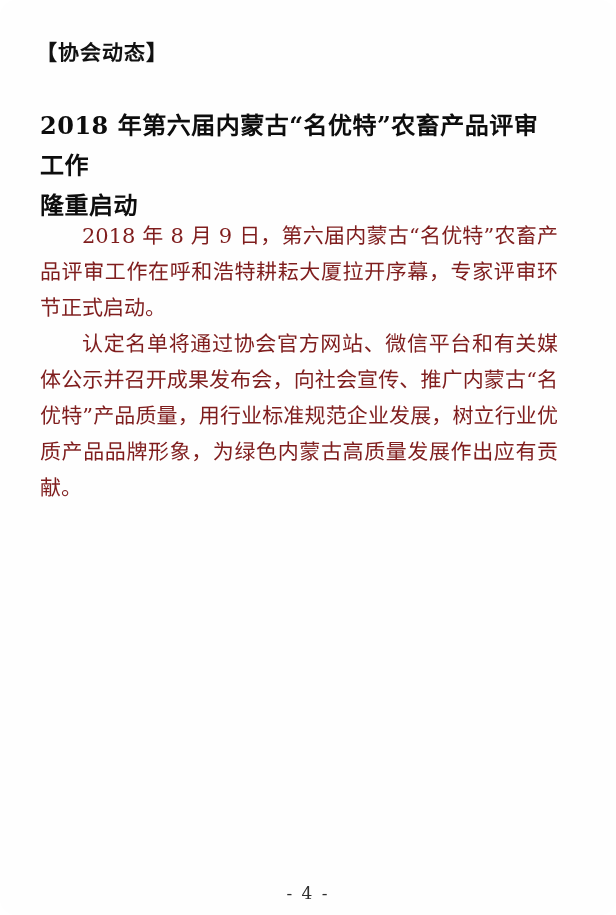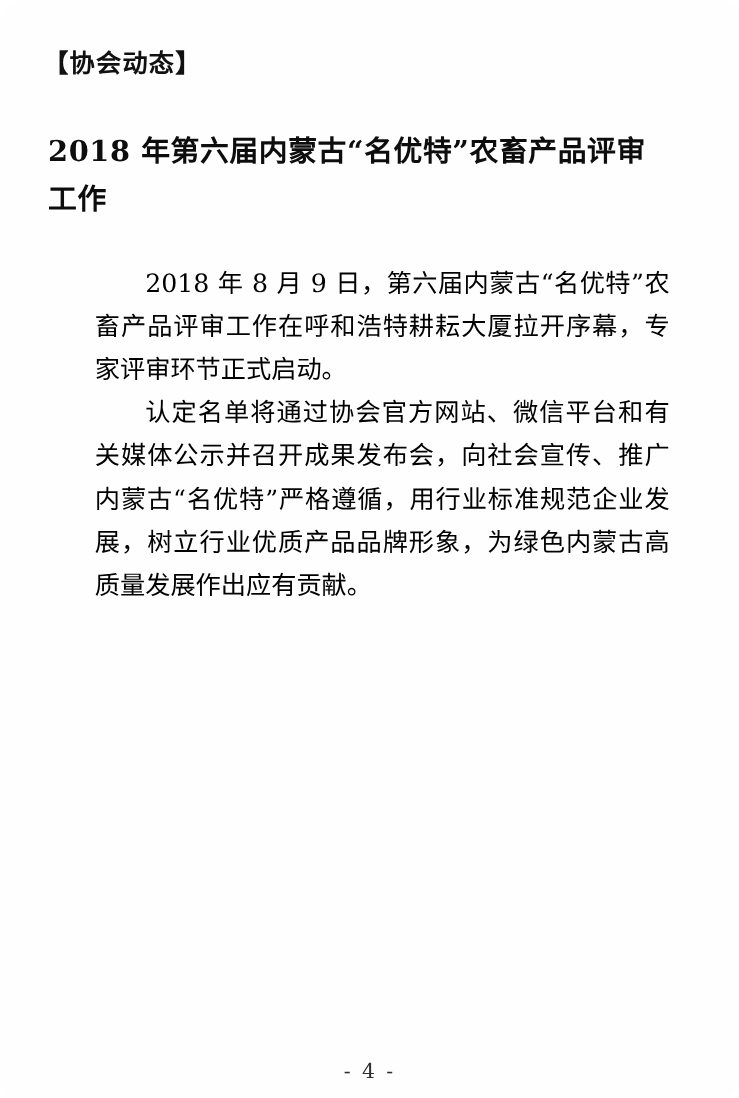--- a/index.html
+++ b/index.html
@@ -44,22 +44,21 @@
   }
   .doc-body {
     position: absolute;
     top: 218px;
     left: 40px;
     right: 58px;
     font-size: 21px;
     line-height: 36px;
     text-align: justify;
     text-justify: inter-character;
-    color: #000000;
-    margin-left: 39px;
+    color: #7f1d1d;
   }
   .doc-body p {
     margin: 0;
     padding: 0;
     text-indent: 2em;
   }
   .page-footer {
     position: absolute;
     bottom: 12px;
     left: 0;
@@ -72,22 +71,23 @@
 </style>
 </head>
 <body>
 
 <div class="page">
 
   <div class="section-label">【协会动态】</div>
 
   <div class="doc-title">
     <div>2018 年第六届内蒙古“名优特”农畜产品评审工作</div>
+    <div>隆重启动</div>
   </div>
 
   <div class="doc-body">
     <p>2018 年 8 月 9 日，第六届内蒙古“名优特”农畜产品评审工作在呼和浩特耕耘大厦拉开序幕，专家评审环节正式启动。</p>
-    <p>认定名单将通过协会官方网站、微信平台和有关媒体公示并召开成果发布会，向社会宣传、推广内蒙古“名优特”严格遵循，用行业标准规范企业发展，树立行业优质产品品牌形象，为绿色内蒙古高质量发展作出应有贡献。</p>
+    <p>认定名单将通过协会官方网站、微信平台和有关媒体公示并召开成果发布会，向社会宣传、推广内蒙古“名优特”产品质量，用行业标准规范企业发展，树立行业优质产品品牌形象，为绿色内蒙古高质量发展作出应有贡献。</p>
   </div>
 
   <div class="page-footer">- 4 -</div>
 
 </div>
 
 </body></html>

